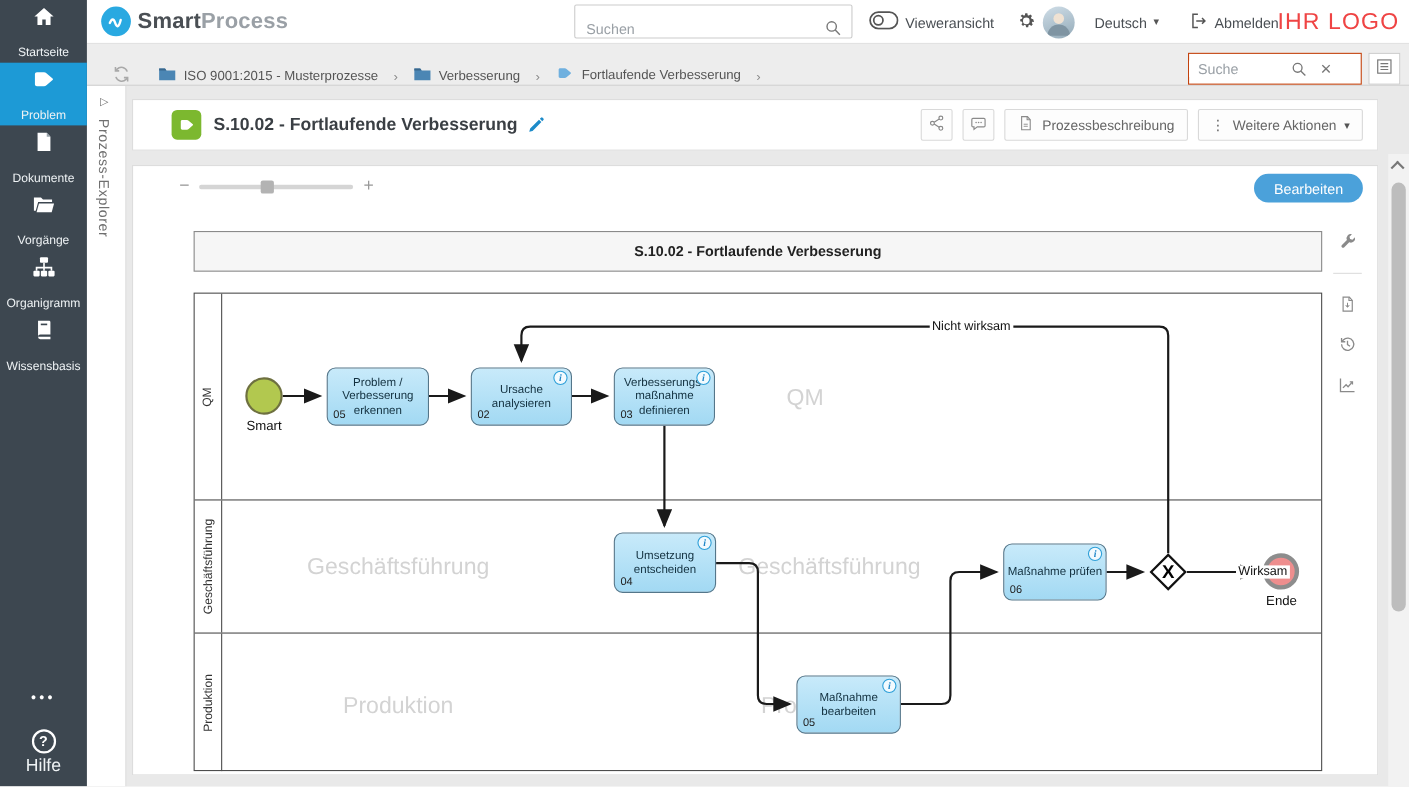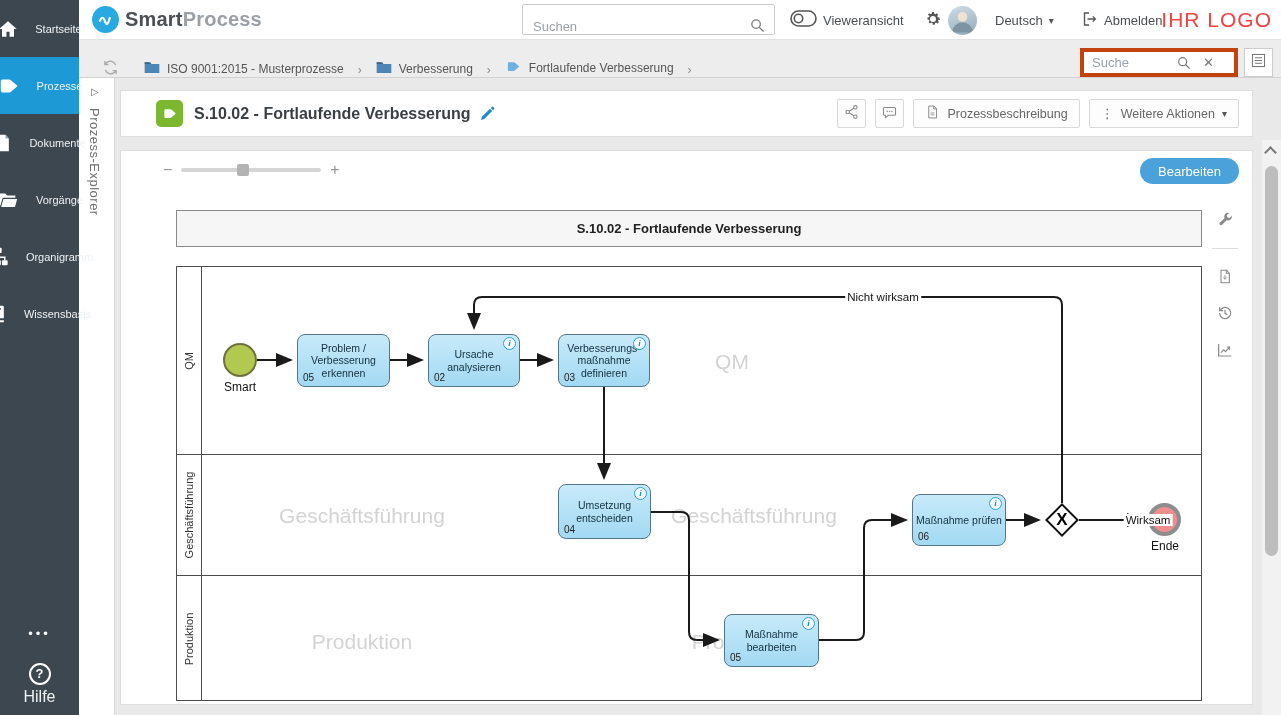--- a/index.html
+++ b/index.html
@@ -2,21 +2,21 @@
 <html><head>
 <meta charset="utf-8">
 <style>
   * { box-sizing: border-box; margin: 0; padding: 0; }
   html, body { width: 1281px; height: 715px; overflow: hidden; }
   body { font-family: "Liberation Sans", sans-serif; background: #e9e9e9; }
   #app { position: relative; width: 1281px; height: 715px; background: #e9e9e9; overflow: hidden; }
 
   
   .sidebar { position: absolute; left: 0; top: 0; width: 79px; height: 715px; background: #3d4750; display: flex; flex-direction: column; z-index: 30; }
-  .nav-item { width: 79px; height: 57px; display: flex; flex-direction: row; align-items: center; justify-content: center; gap: 16px; color: #eef2f4; cursor: pointer; }
+  .nav-item { width: 79px; height: 57px; display: flex; flex-direction: column; align-items: center; justify-content: center; gap: 16px; color: #eef2f4; cursor: pointer; }
   .nav-item .lbl { font-size: 11px; }
   .nav-item.active { background: #1d9ad6; }
   .nav-item svg { display: block; }
   .nav-more { margin-top: auto; height: 40px; display: flex; align-items: center; justify-content: center; color: #fff; font-size: 13px; letter-spacing: 3px; cursor: pointer; }
   .nav-help { height: 62px; display: flex; flex-direction: column; align-items: center; justify-content: center; gap: 3px; color: #eef2f4; cursor: pointer; }
   .help-circle { width: 22px; height: 22px; border: 2px solid #fff; border-radius: 50%; display: flex; align-items: center; justify-content: center; font-size: 13px; font-weight: bold; color: #fff; }
 
   
   .header { position: absolute; left: 79px; top: 0; width: 1202px; height: 40px; background: #fff; border-bottom: 1px solid #e2e2e2; z-index: 20; }
   .logo { position: absolute; left: 13px; top: 6px; display: flex; align-items: center; gap: 6px; }
@@ -32,21 +32,21 @@
   .avatar { width: 29px; height: 29px; border-radius: 50%; overflow: hidden; background: linear-gradient(160deg,#cfdde7,#93aab8); position: relative; }
   .brand-right { position: absolute; right: 9px; top: 8px; font-size: 21px; font-weight: normal; color: #ef4444; letter-spacing: 1px; text-align: right; }
   .caret { font-size: 10px; color: #555; }
 
   
   .crumbbar { position: absolute; left: 79px; top: 40px; width: 1202px; height: 38px; background: #ededed; border-bottom: 1px solid #d2d2d2; display: flex; align-items: flex-end; z-index: 19; }
   .crumbbar .refresh { margin: 0 10px 0 14px; }
   .crumb { display: flex; align-items: center; gap: 7px; font-size: 12px; color: #555; padding: 0 6px; cursor: pointer; white-space: nowrap; }
   .crumb-sep { color: #8a8a8a; font-size: 12px; padding: 0 8px; }
   .crumb-search { margin-left: auto; display: flex; align-items: center; gap: 6px; margin-right: 8px; }
-  .crumb-search .box { width: 158px; height: 29px; background: #fff; border: 4px solid #c2410c; display: flex; align-items: center; }
+  .crumb-search .box { width: 158px; height: 29px; background: #fff; border: 1px solid #c2410c; display: flex; align-items: center; }
   .crumb-search input { width: 88px; border: 0; outline: none; font-size: 13px; padding: 0 8px; color: #444; font-family: inherit; }
   .crumb-search input::placeholder { color: #9aa0a6; }
   .xclear { font-size: 13px; color: #777; padding: 0 7px; cursor: pointer; }
   .sq-btn { width: 29px; height: 29px; background: #fff; border: 1px solid #ccc; display: flex; align-items: center; justify-content: center; cursor: pointer; }
 
   
   .explorer { position: absolute; left: 79px; top: 78px; width: 36px; height: 637px; background: #fff; border-right: 1px solid #d6d6d6; z-index: 18; }
   .explorer .tri { position: absolute; left: 12px; top: 8px; color: #6a6a6a; font-size: 10px; cursor: pointer; }
   .explorer .vtxt { position: absolute; left: 8px; top: 30px; writing-mode: vertical-rl; font-size: 13px; color: #6f6f6f; letter-spacing: .5px; }
 
@@ -126,21 +126,21 @@
           </svg>
         </span>
       <span class="lbl">Startseite</span>
     </div>
     <div class="nav-item active">
       <span>
           <svg width="24" height="22" viewBox="0 0 24 24">
             <path d="M3 7c0-1.1.9-2 2-2h7c.9 0 1.8.35 2.4 1l6.1 5.2c.5.4.5 1.1 0 1.5L14.4 18c-.6.65-1.5 1-2.4 1H5c-1.1 0-2-.9-2-2z" fill="#fff"></path>
           </svg>
         </span>
-      <span class="lbl">Prozesse</span>
+      <span class="lbl">Problem</span>
     </div>
     <div class="nav-item">
       <span>
           <svg width="20" height="22" viewBox="0 0 24 24">
             <path d="M5 2h10l4 4.5V22H5z" fill="#fff"></path>
             <path d="M15 2l4 4.5h-4z" fill="#9aa4ab"></path>
           </svg>
         </span>
       <span class="lbl">Dokumente</span>
     </div>

